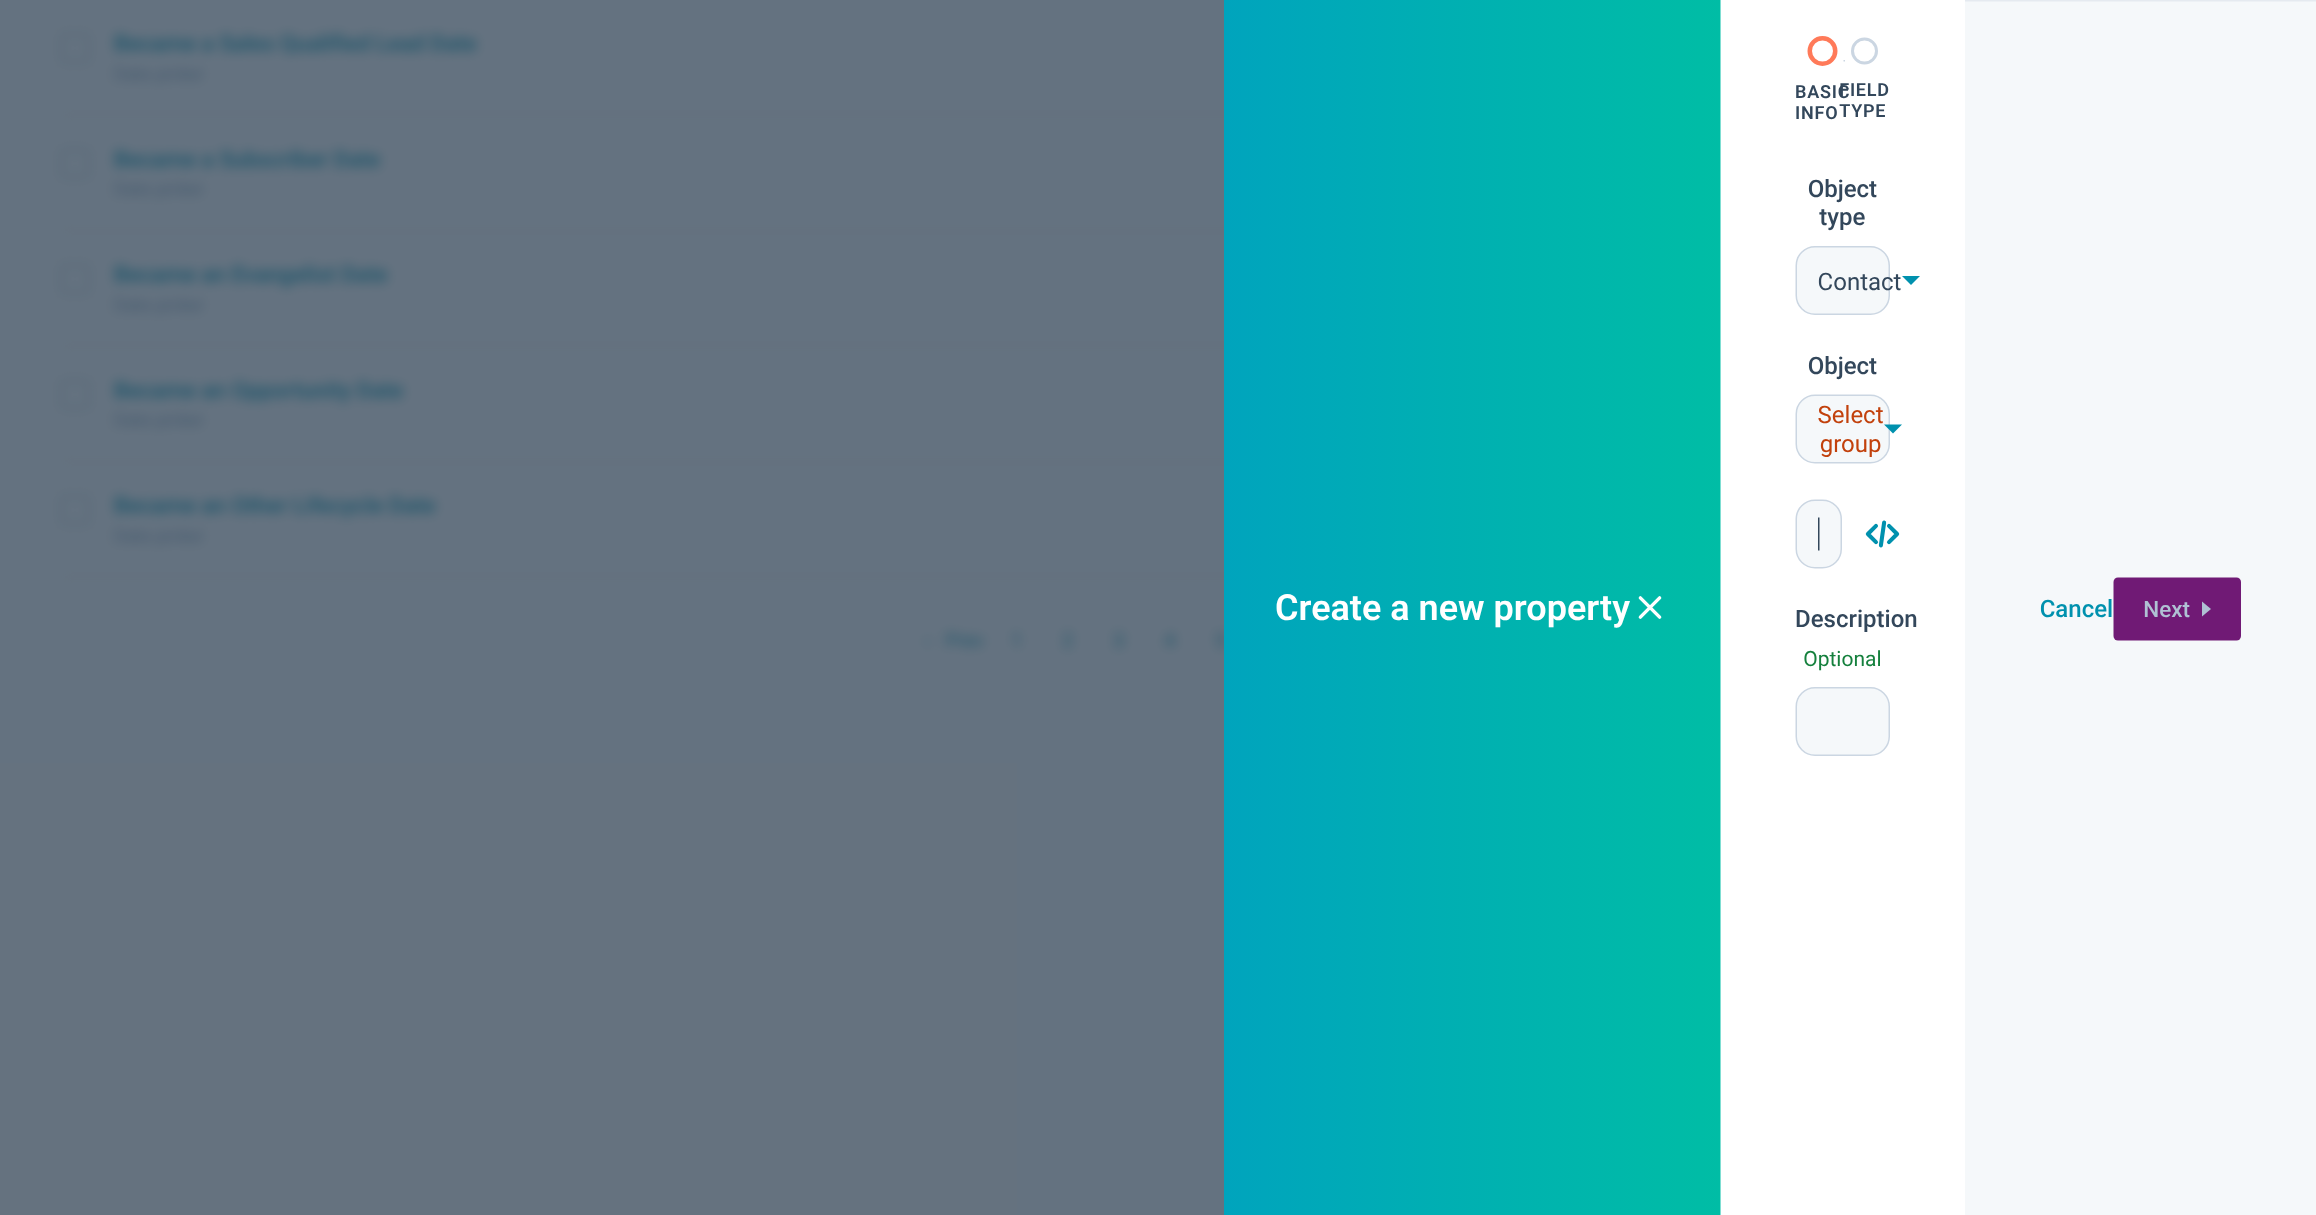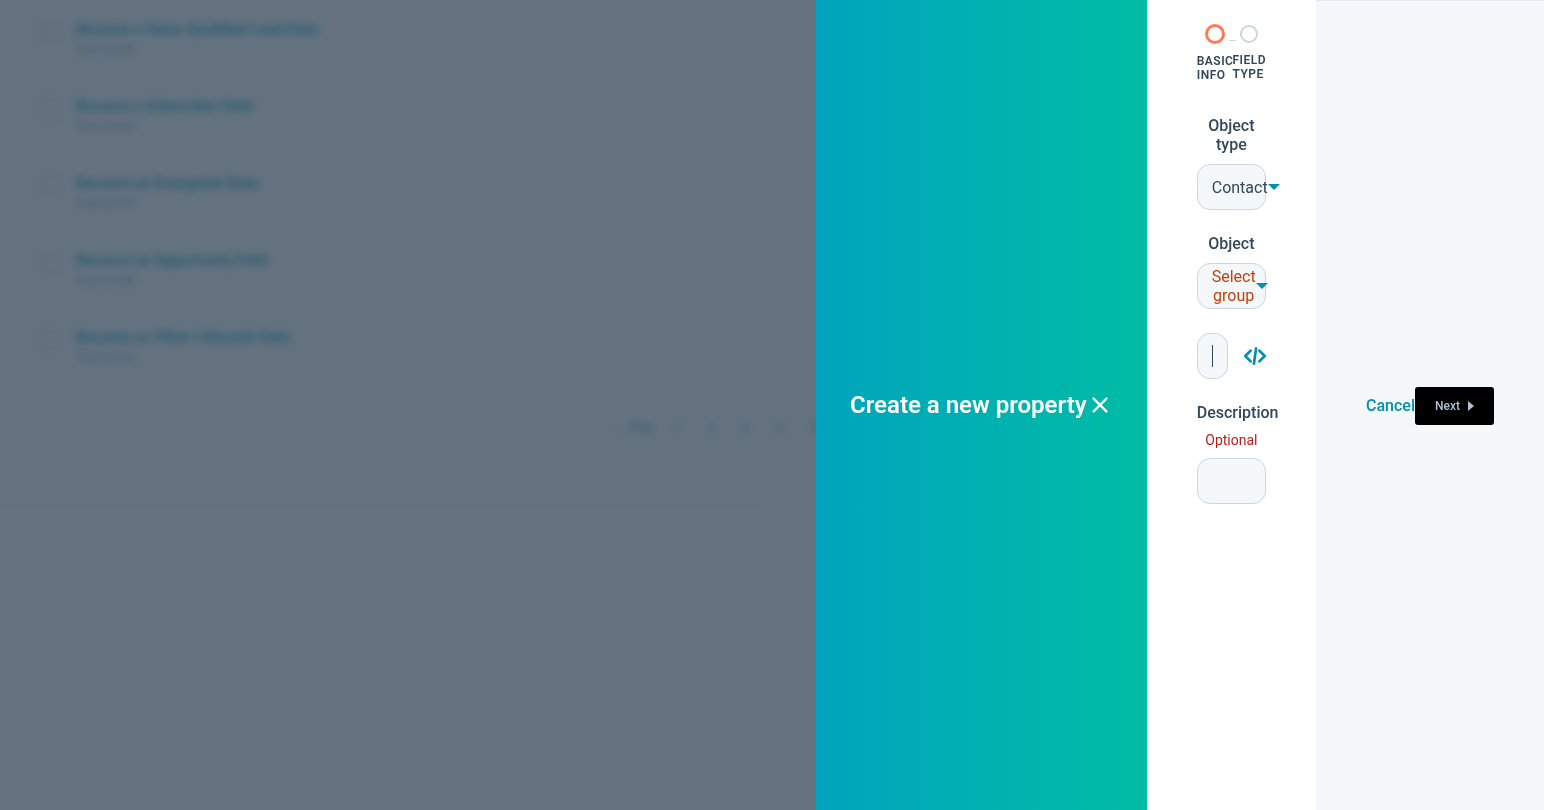--- a/index.html
+++ b/index.html
@@ -167,21 +167,21 @@
     }
     .field-label {
       font-size: 16px;
       color: #33475b;
       font-weight: 500;
       margin-bottom: 10px;
       display: block;
     }
     .field-hint {
       font-size: 14px;
-      color: #b91c1c;
+      color: #15803d;
       margin-top: 2px;
       margin-bottom: 10px;
     }
     .select, .text-input {
       width: 100%;
       height: 46px;
       border: 1px solid #cbd6e2;
       background: #f5f8fa;
       border-radius: 13px;
       padding: 0 14px;
@@ -232,25 +232,25 @@
       align-items: center;
       justify-content: space-between;
     }
     .cancel-link {
       color: #0091ae;
       font-size: 16px;
       font-weight: 500;
       cursor: pointer;
     }
     .next-btn {
-      background: #000000;
+      background: #701a75;
       color: #b0c1d4;
       border-radius: 3px;
       padding: 12px 20px;
-      font-size: 12px;
+      font-size: 15px;
       font-weight: 500;
       display: flex;
       align-items: center;
       gap: 8px;
       cursor: not-allowed;
     }
     .next-btn .chev {
       width: 0; height: 0;
       border-top: 5px solid transparent;
       border-bottom: 5px solid transparent;

